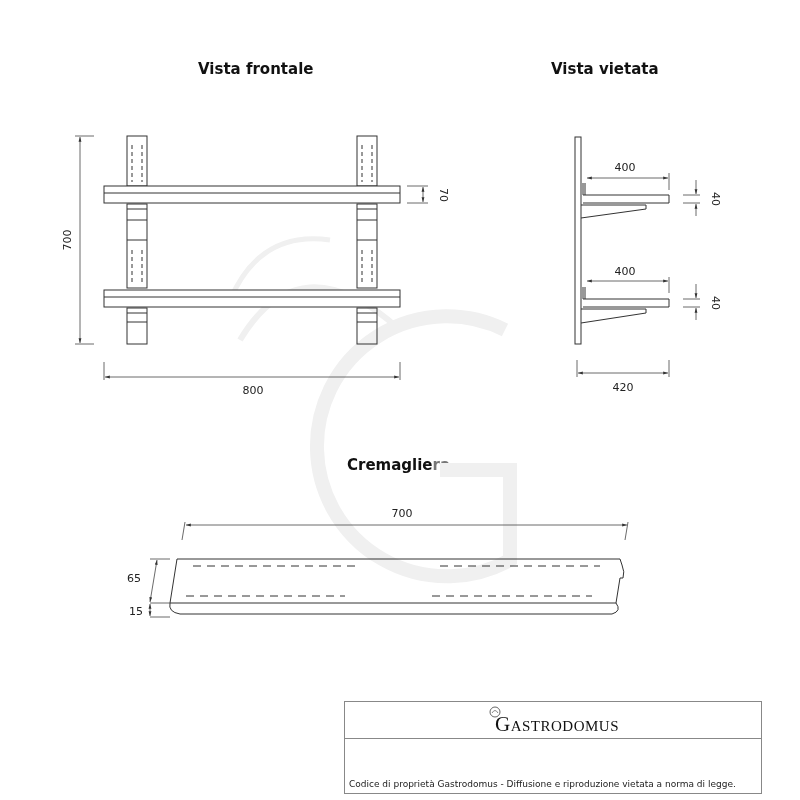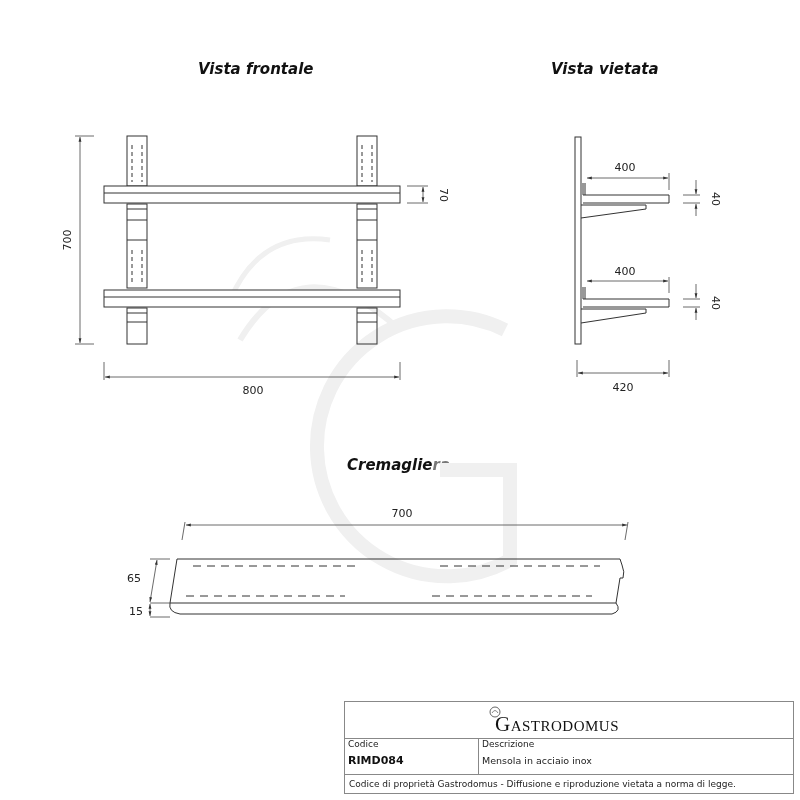--- a/index.html
+++ b/index.html
@@ -1,21 +1,21 @@
 <!DOCTYPE html>
 <html><head>
 <meta charset="utf-8">
 <style>
   html, body { margin: 0; padding: 0; background: #ffffff; }
   body { width: 800px; height: 800px; position: relative; overflow: hidden;
          font-family: "DejaVu Sans", "Liberation Sans", sans-serif; color: #111; }
-  .title { position: absolute; font-weight: bold; font-size: 15px; color: #111; white-space: nowrap; font-style: italic; }
+  .title { position: absolute; font-weight: bold; font-size: 15px; color: #111; white-space: nowrap; }
   svg.drawing { position: absolute; left: 0; top: 0; }
   .dim { font-family: "DejaVu Sans", sans-serif; font-size: 11px; fill: #222; }
-  .titleblock { position: absolute; left: 344px; top: 701px; width: 450px; height: 93px;
+  .titleblock { position: absolute; left: 344px; top: 701px; width: 418px; height: 93px;
                 border: 1px solid #888; box-sizing: border-box; background: #fff; }
   .tb-logo { position: absolute; left: 0; top: 0; width: 100%; height: 36px;
              border-bottom: 1px solid #888; text-align: center; }
   .tb-logo-text { position: absolute; left: 150px; top: 10px; font-family: "Liberation Serif", serif;
                   font-size: 15px; letter-spacing: 0.5px; color: #111; }
   .tb-logo-text .big { font-size: 21px; }
   .tb-logo-icon { position: absolute; left: 143px; top: 3px; }
   .tb-row { position: absolute; left: 0; top: 36px; width: 100%; height: 36px;
             border-bottom: 1px solid #888; }
   .tb-cell-code { position: absolute; left: 0; top: 0; width: 133px; height: 36px;
@@ -155,24 +155,14 @@
 </svg>
 
 <div class="titleblock">
   <div class="tb-logo">
     <svg class="tb-logo-icon" width="14" height="14" viewBox="0 0 14 14">
       <circle cx="7" cy="7" r="5" fill="none" stroke="#666" stroke-width="1"></circle>
       <path d="M4 8 Q7 3 10 8" fill="none" stroke="#888" stroke-width="1"></path>
     </svg>
     <div class="tb-logo-text"><span class="big">G</span><span>ASTRODOMUS</span></div>
   </div>
-  <div class="tb-row">
-    <div class="tb-cell-code">
-      <div class="tb-label">Codice</div>
-      <div class="tb-code">RIMD084</div>
-    </div>
-    <div class="tb-cell-desc">
-      <div class="tb-label">Descrizione</div>
-      <div class="tb-desc">Mensola in acciaio inox</div>
-    </div>
-  </div>
   <div class="tb-footer">Codice di proprietà Gastrodomus - Diffusione e riproduzione vietata a norma di legge.</div>
 </div>
 
 </body></html>

